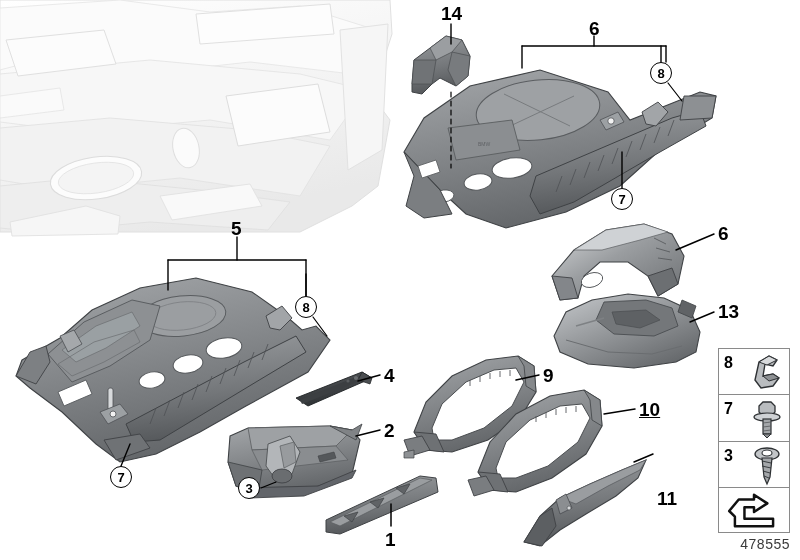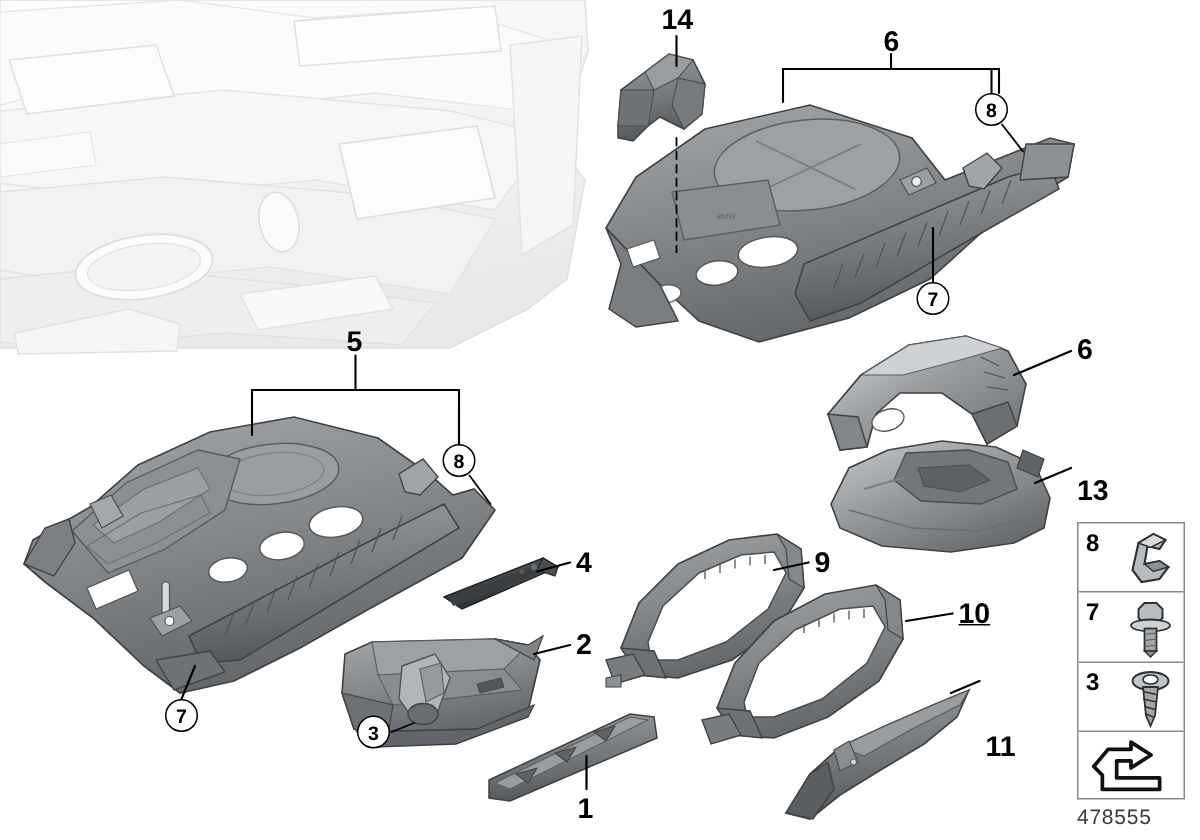--- a/index.html
+++ b/index.html
@@ -81,21 +81,21 @@
     right: 2px;
     top: 1px;
     width: 44px;
     height: 44px;
   }
   .partnum {
     position: absolute;
     left: 718px;
     top: 536px;
     width: 72px;
-    text-align: left;
+    text-align: right;
     font-family: "Liberation Sans", sans-serif;
     font-size: 14px;
     letter-spacing: 0.5px;
     color: #3a3a3a;
   }
 </style>
 </head>
 <body>
 
 <div id="diagram">
@@ -383,21 +383,21 @@
       <path d="M261,488 L276,482" stroke-width="1.2"></path>
 
       <path d="M391,526 L391,504" stroke-width="1.5"></path>
     </g>
   </svg>
 
   <div class="callout-num" style="left:441px;top:4px;">14</div>
   <div class="callout-num" style="left:589px;top:19px;">6</div>
   <div class="callout-num" style="left:718px;top:224px;">6</div>
   <div class="callout-num" style="left:231px;top:219px;">5</div>
-  <div class="callout-num" style="left:718px;top:318px;">13</div>
+  <div class="callout-num" style="left:718px;top:302px;">13</div>
   <div class="callout-num" style="left:384px;top:366px;">4</div>
   <div class="callout-num" style="left:543px;top:366px;">9</div>
   <div class="callout-num" style="left:384px;top:421px;">2</div>
   <div class="callout-num" style="left:639px;top:400px;text-decoration:underline;">10</div>
   <div class="callout-num" style="left:657px;top:445px;margin-top:44px;">11</div>
   <div class="callout-num" style="left:385px;top:530px;">1</div>
 
   <div class="circle-num" style="left:650px;top:62px;">8</div>
   <div class="circle-num" style="left:611px;top:188px;">7</div>
   <div class="circle-num" style="left:295px;top:296px;">8</div>

